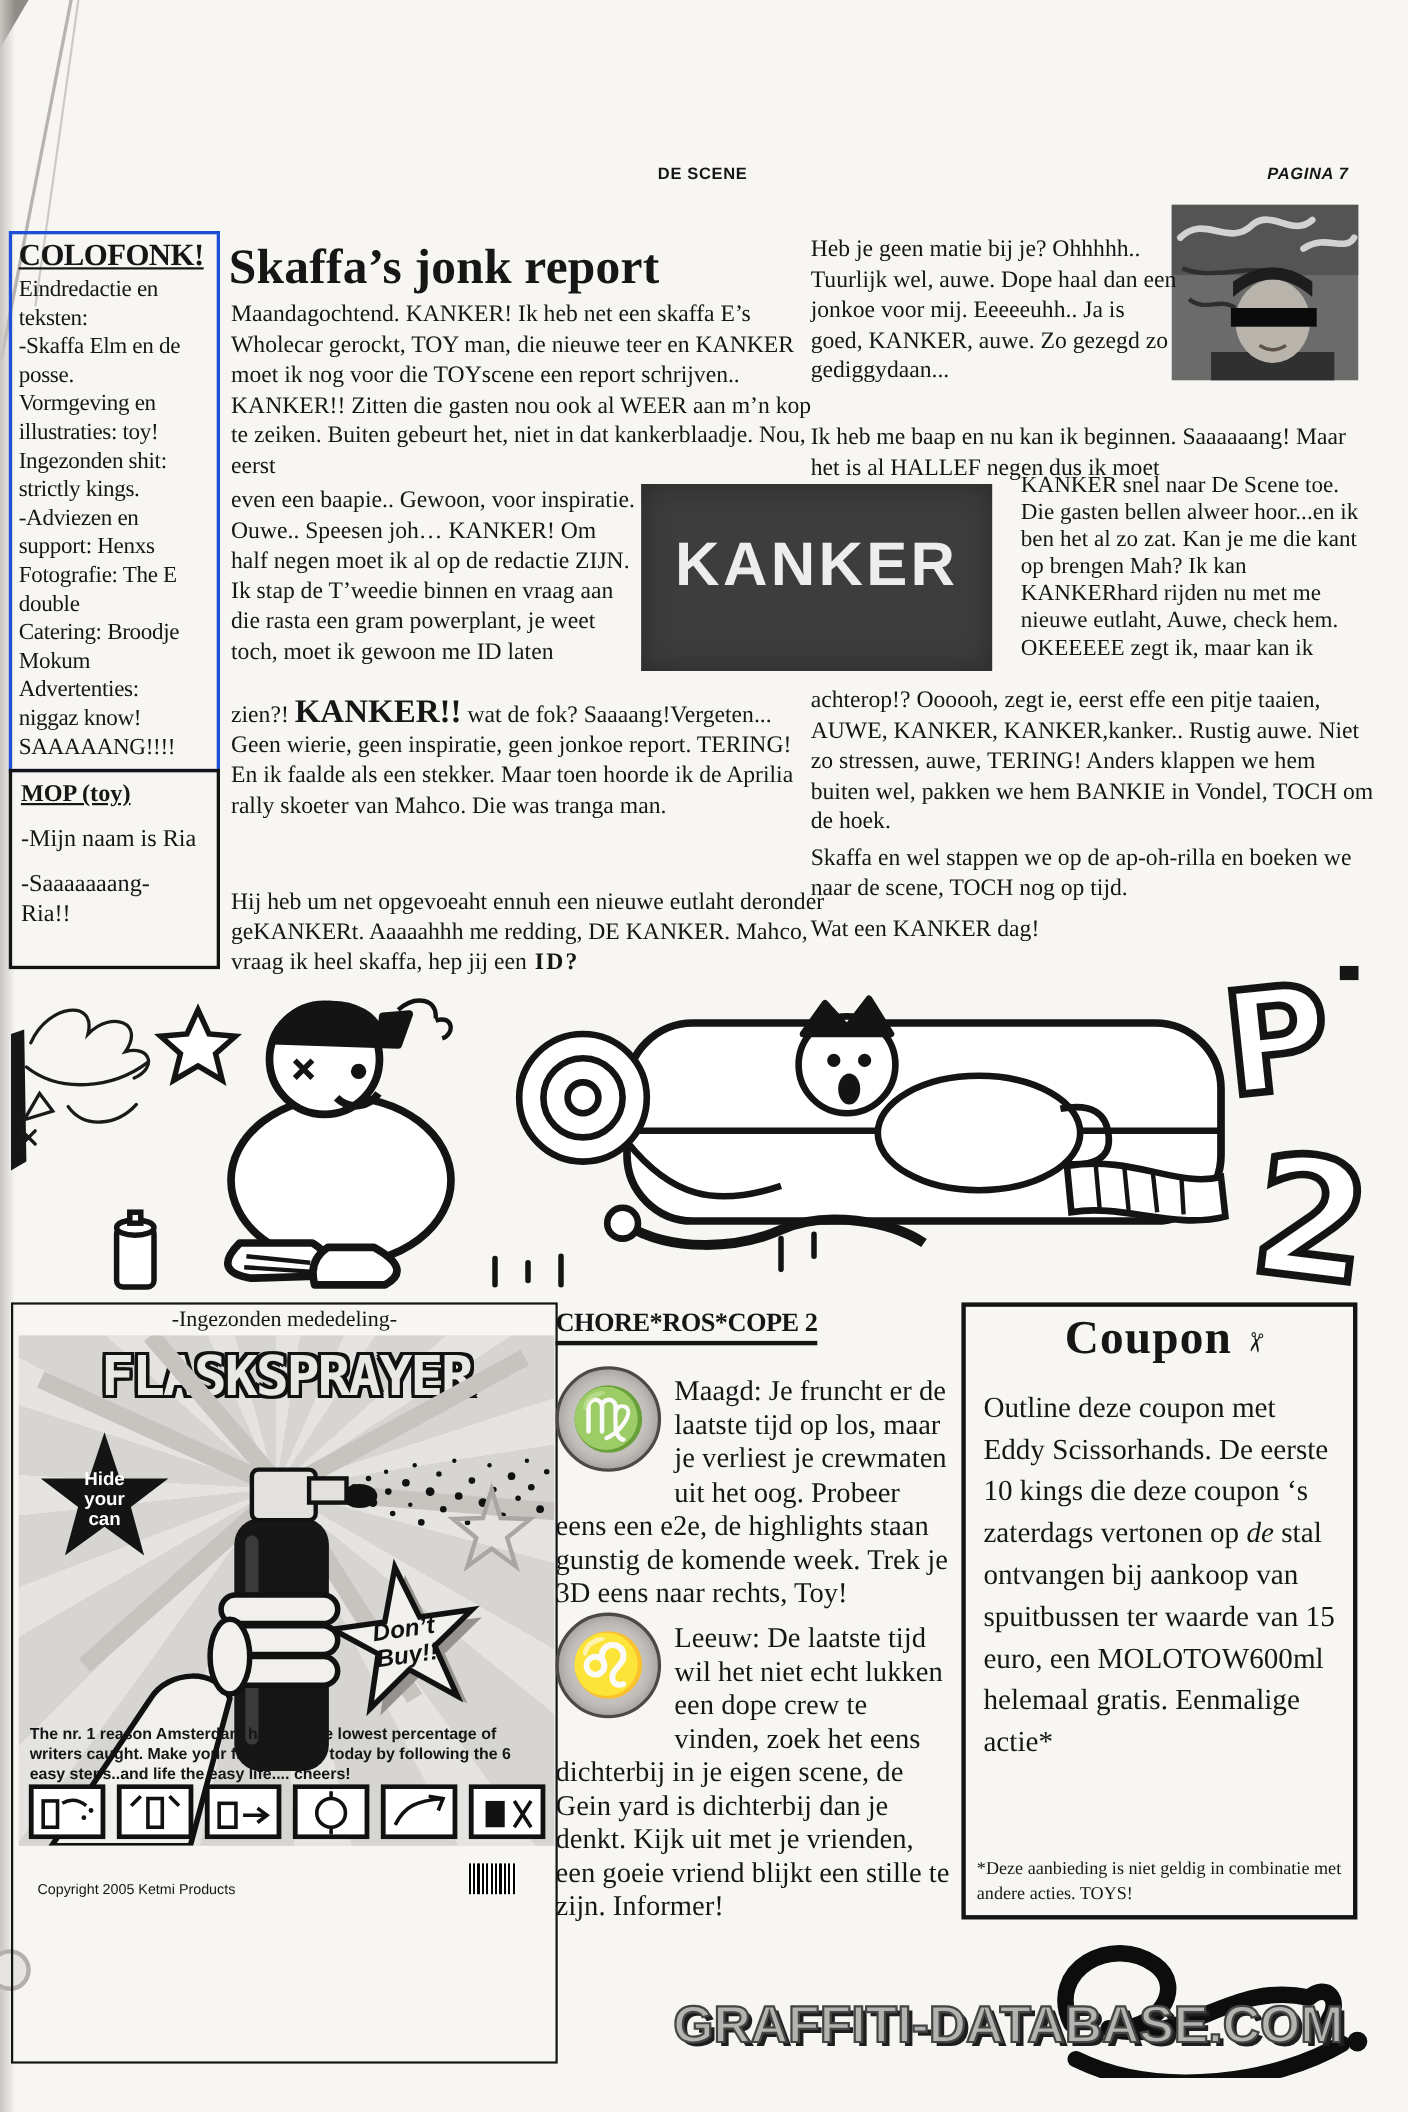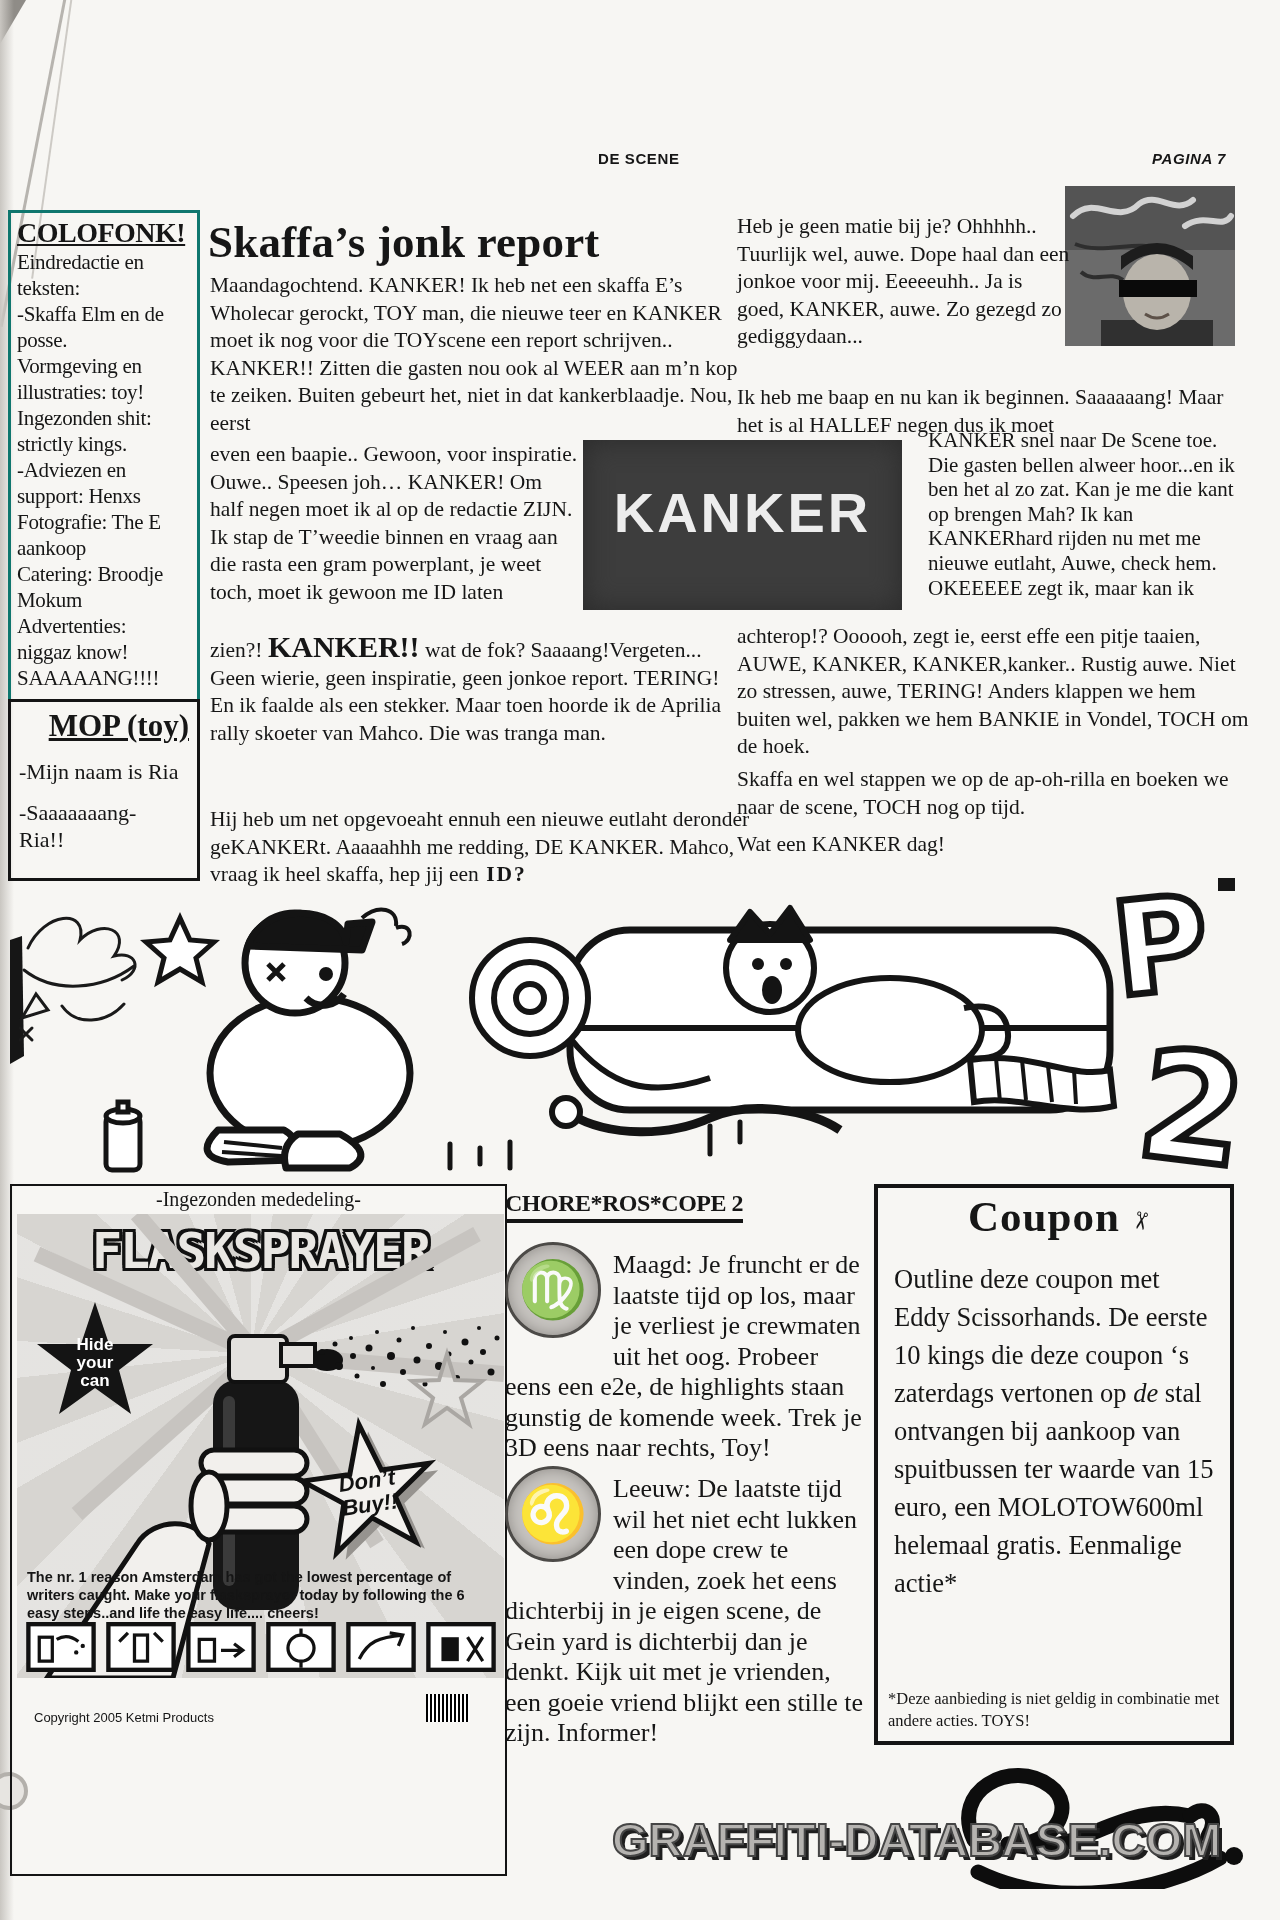--- a/index.html
+++ b/index.html
@@ -15,25 +15,25 @@
         border-bottom-right-radius:18px;}
   .punch-ring{position:absolute;left:-10px;top:1772px;width:30px;height:30px;border:4px solid #b3b0ab;
         border-radius:50%;background:#e7e5e1;}
   .left-shade{position:absolute;left:0;top:0;width:14px;height:1920px;
         background:linear-gradient(90deg,#c9c6c1,rgba(247,246,243,0));}
 
   
   .hdr{font-family:"Liberation Sans",sans-serif;font-weight:bold;font-size:15px;letter-spacing:.6px;}
 
   
-  .colo-box{left:8px;top:210px;width:192px;height:492px;border:3px solid #0f766e;padding:4px 6px;box-sizing:border-box;}
+  .colo-box{left:8px;top:210px;width:192px;height:492px;border:3px solid #1d4ed8;padding:4px 6px;box-sizing:border-box;}
   .colo-title{font-size:28px;font-weight:bold;text-decoration:underline;letter-spacing:-.5px;}
   .colo-line{font-size:21px;line-height:26px;letter-spacing:-.3px;}
   .mop-box{left:8px;top:699px;width:192px;height:182px;border:3px solid #141414;padding:6px 8px;box-sizing:border-box;}
-  .mop-title{font-size:31px;font-weight:bold;text-decoration:underline;text-align:right;}
+  .mop-title{font-size:22px;font-weight:bold;text-decoration:underline;}
   .mop-line{font-size:22px;line-height:27px;}
 
   
   .headline{left:208px;top:216px;font-size:45px;font-weight:bold;letter-spacing:.2px;}
   .bt{font-size:21.5px;line-height:27.6px;}
   .bt-big{font-size:30px;font-weight:bold;}
   .id-mark{font-weight:bold;letter-spacing:2px;}
   .kanker-box{left:583px;top:440px;width:319px;height:170px;background:#3d3d3d;
         display:flex;align-items:center;justify-content:center;padding-bottom:26px;box-sizing:border-box;
         box-shadow:inset 0 0 28px #2a2a2a;}
@@ -122,21 +122,21 @@
     <div class="colo-line">teksten:</div>
     <div class="colo-line">-Skaffa Elm en de</div>
     <div class="colo-line">posse.</div>
     <div class="colo-line">Vormgeving en</div>
     <div class="colo-line">illustraties: toy!</div>
     <div class="colo-line">Ingezonden shit:</div>
     <div class="colo-line">strictly kings.</div>
     <div class="colo-line">-Adviezen en</div>
     <div class="colo-line">support: Henxs</div>
     <div class="colo-line">Fotografie: The E</div>
-    <div class="colo-line">aankoop</div>
+    <div class="colo-line">double</div>
     <div class="colo-line">Catering: Broodje</div>
     <div class="colo-line">Mokum</div>
     <div class="colo-line">Advertenties:</div>
     <div class="colo-line">niggaz know!</div>
     <div class="colo-line">SAAAAANG!!!!</div>
   </div>
 
   <div class="abs mop-box">
     <div class="mop-title">MOP (toy)</div>
     <div class="mop-line" style="margin-top:14px;">-Mijn naam is Ria</div>

